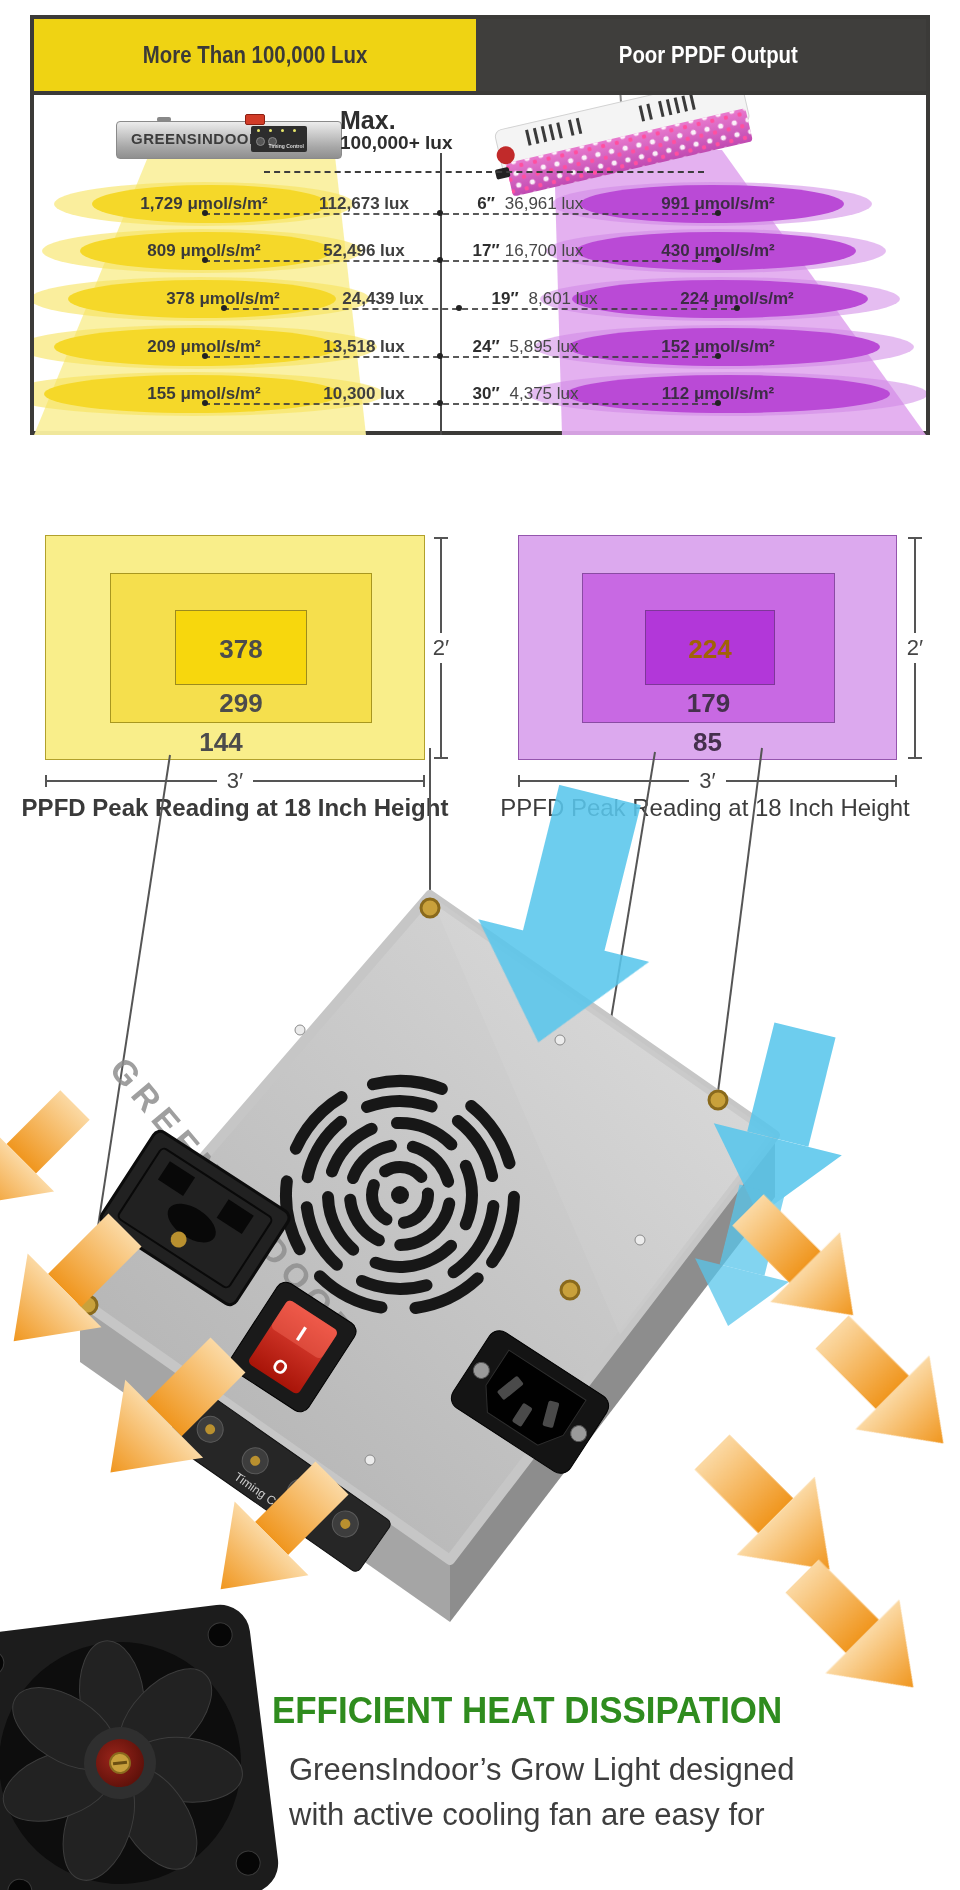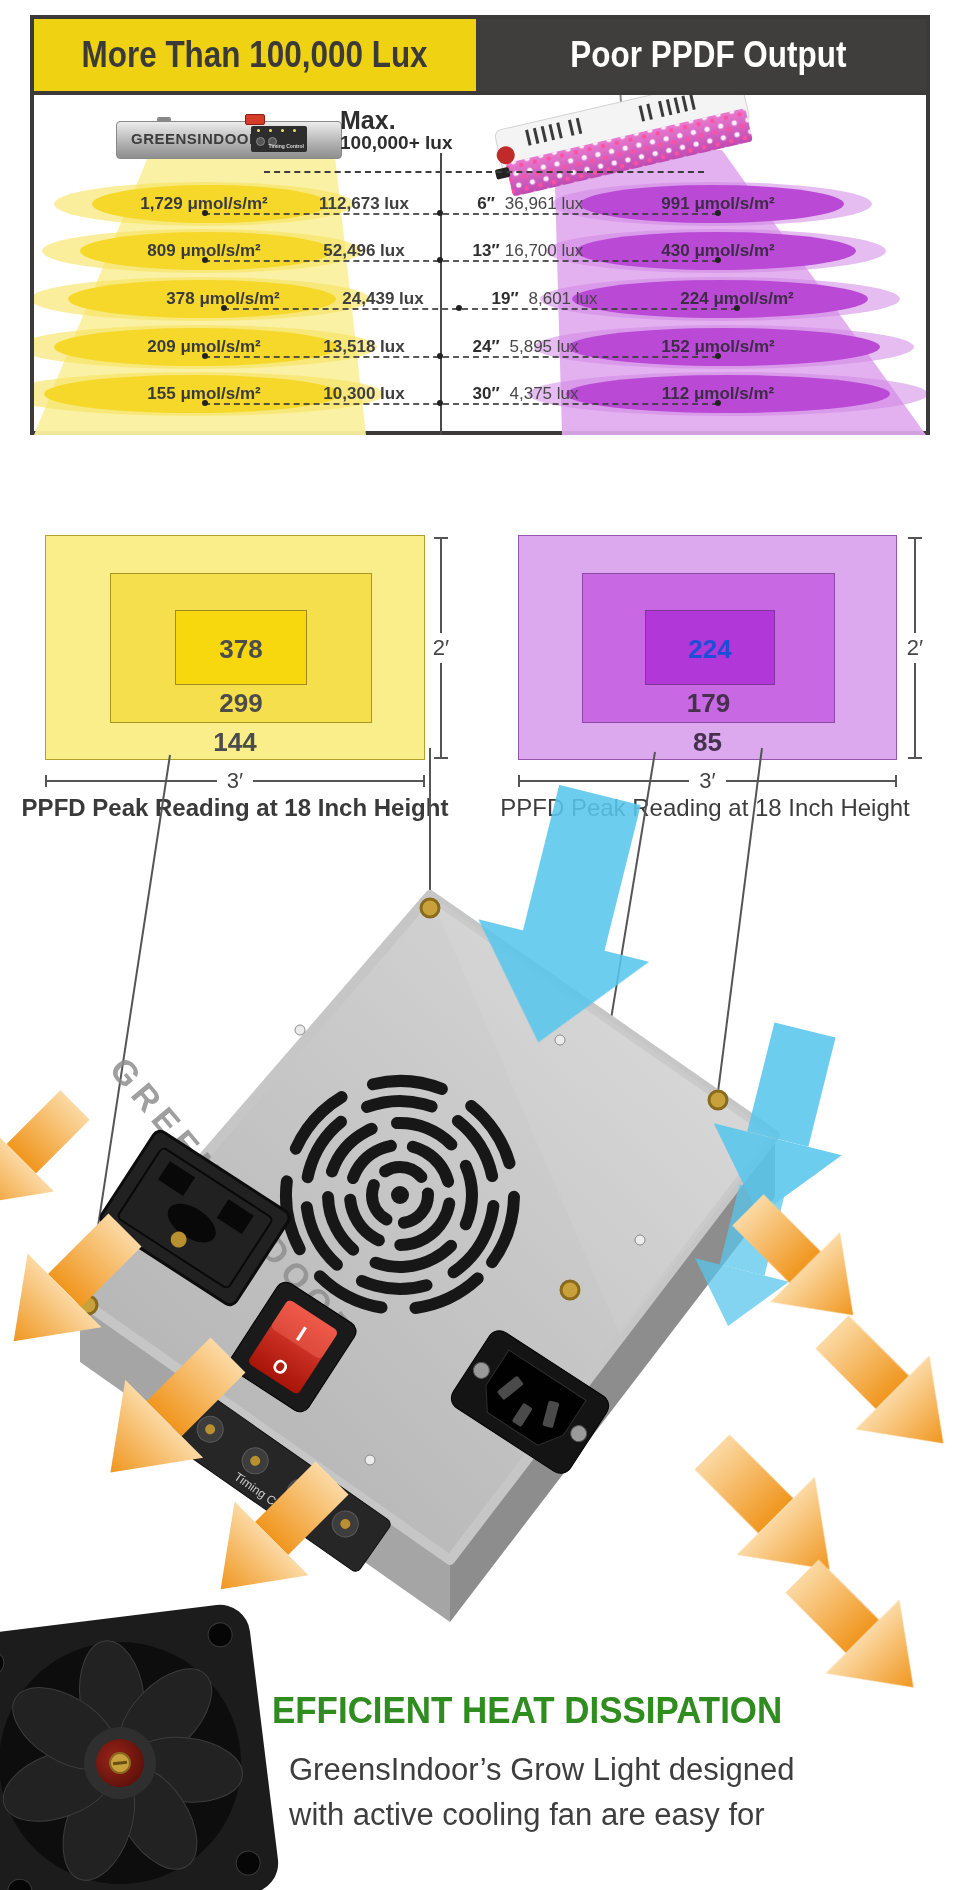--- a/index.html
+++ b/index.html
@@ -3,21 +3,21 @@
 <meta charset="utf-8">
 <style>
   html,body{margin:0;padding:0;background:#fff;}
   .page{position:relative;width:960px;height:1890px;background:#fff;overflow:hidden;
         font-family:"Liberation Sans",sans-serif;color:#3c3c3c;}
   
   .cmp{position:absolute;left:30px;top:15px;width:900px;height:420px;
        border:4px solid #3b3a38;box-sizing:border-box;background:#fff;}
   .cmp-head{display:flex;height:72px;border-bottom:4px solid #3b3a38;}
   .cmp-head .cell{display:flex;align-items:center;justify-content:center;
-       font-weight:bold;font-size:37px;white-space:nowrap;}
+       font-weight:bold;font-size:24px;white-space:nowrap;}
   .cmp-head .cell span{display:inline-block;transform:scaleX(.85);}
   .hl-cell{width:49.5%;background:#EFD313;color:#3b3a38;}
   .hr-cell{flex:1;background:#3f3e3c;color:#fff;padding-left:16px;}
   .cmp-body{position:relative;height:340px;}
   .cones{position:absolute;left:0;top:0;width:892px;height:340px;}
   .row{position:absolute;left:0;width:892px;height:30px;}
   .row .txt{position:absolute;top:0;height:26px;line-height:26px;text-align:center;
        font-size:17px;white-space:nowrap;}
   .lp{left:35px;width:270px;font-weight:bold;color:#3a3a3a;}
   .ll{left:270px;width:120px;font-weight:bold;color:#3f3f3f;}
@@ -183,21 +183,21 @@
         <div class="txt rl">36,961 lux</div>
         <div class="txt rp">991 μmol/s/m²</div>
       </div>
       <div class="row" style="top:143px;">
         <div class="dash"></div>
           <span class="dot" style="left:168px;"></span>
           <span class="dot" style="left:403px;"></span>
           <span class="dot" style="left:681px;"></span>
         <div class="txt lp">809 μmol/s/m²</div>
         <div class="txt ll">52,496 lux</div>
-        <div class="txt hgt">13″</div>
+        <div class="txt hgt">17″</div>
         <div class="txt rl">16,700 lux</div>
         <div class="txt rp">430 μmol/s/m²</div>
       </div>
       <div class="row" style="top:191px;margin-left:19px;">
         <div class="dash"></div>
           <span class="dot" style="left:168px;"></span>
           <span class="dot" style="left:403px;"></span>
           <span class="dot" style="left:681px;"></span>
         <div class="txt lp">378 μmol/s/m²</div>
         <div class="txt ll">24,439 lux</div>
@@ -229,21 +229,21 @@
       </div>
     </div>
   </section>
 
   <div>
     <div class="rect" style="left:45px;top:535px;width:380px;height:225px;background:#F9EE8A;border:1px solid #B1A02C;"></div>
     <div class="rect" style="left:110px;top:573px;width:262px;height:150px;background:#F5DF4D;border:1px solid #A8971F;"></div>
     <div class="rect" style="left:175px;top:610px;width:132px;height:75px;background:#F7D70D;border:1px solid #9C8B1D;"></div>
     <div class="fig-num" style="left:175px;top:634px;width:132px;">378</div>
     <div class="fig-num" style="left:110px;top:688px;width:262px;">299</div>
-    <div class="fig-num" style="left:59px;top:727px;width:352px;text-align:center;">144</div>
+    <div class="fig-num" style="left:45px;top:727px;width:352px;text-align:center;">144</div>
     <div class="vmeas" style="left:421px;top:537px;height:222px;">
       <span class="capline"></span>
         <span class="seg"></span>
       <span class="lab">2′</span>
       <span class="seg"></span>
         <span class="capline"></span>
     </div>
     <div class="hmeas" style="left:45px;top:768px;width:380px;">
       <span class="capline"></span>
         <span class="seg"></span>
@@ -251,21 +251,21 @@
       <span class="seg"></span>
         <span class="capline"></span>
     </div>
     <div class="cap bold" style="left:15px;top:794px;width:440px;">PPFD Peak Reading at 18 Inch Height</div>
   </div>
 
   <div>
     <div class="rect" style="left:518px;top:535px;width:379px;height:225px;background:#DCA9EE;border:1px solid #9455AD;"></div>
     <div class="rect" style="left:582px;top:573px;width:253px;height:150px;background:#C869E3;border:1px solid #8A4BA3;"></div>
     <div class="rect" style="left:645px;top:610px;width:130px;height:75px;background:#B237D9;border:1px solid #7E3699;"></div>
-    <div class="fig-num" style="left:645px;top:634px;width:130px;color:#1d4ed8;">224</div>
+    <div class="fig-num" style="left:645px;top:634px;width:130px;color:#a16207;">224</div>
     <div class="fig-num" style="left:582px;top:688px;width:253px;color:#45304d;">179</div>
     <div class="fig-num" style="left:518px;top:727px;width:379px;color:#45304d;">85</div>
     <div class="vmeas" style="left:895px;top:537px;height:222px;">
       <span class="capline"></span>
         <span class="seg"></span>
       <span class="lab">2′</span>
       <span class="seg"></span>
         <span class="capline"></span>
     </div>
     <div class="hmeas" style="left:518px;top:768px;width:379px;">

